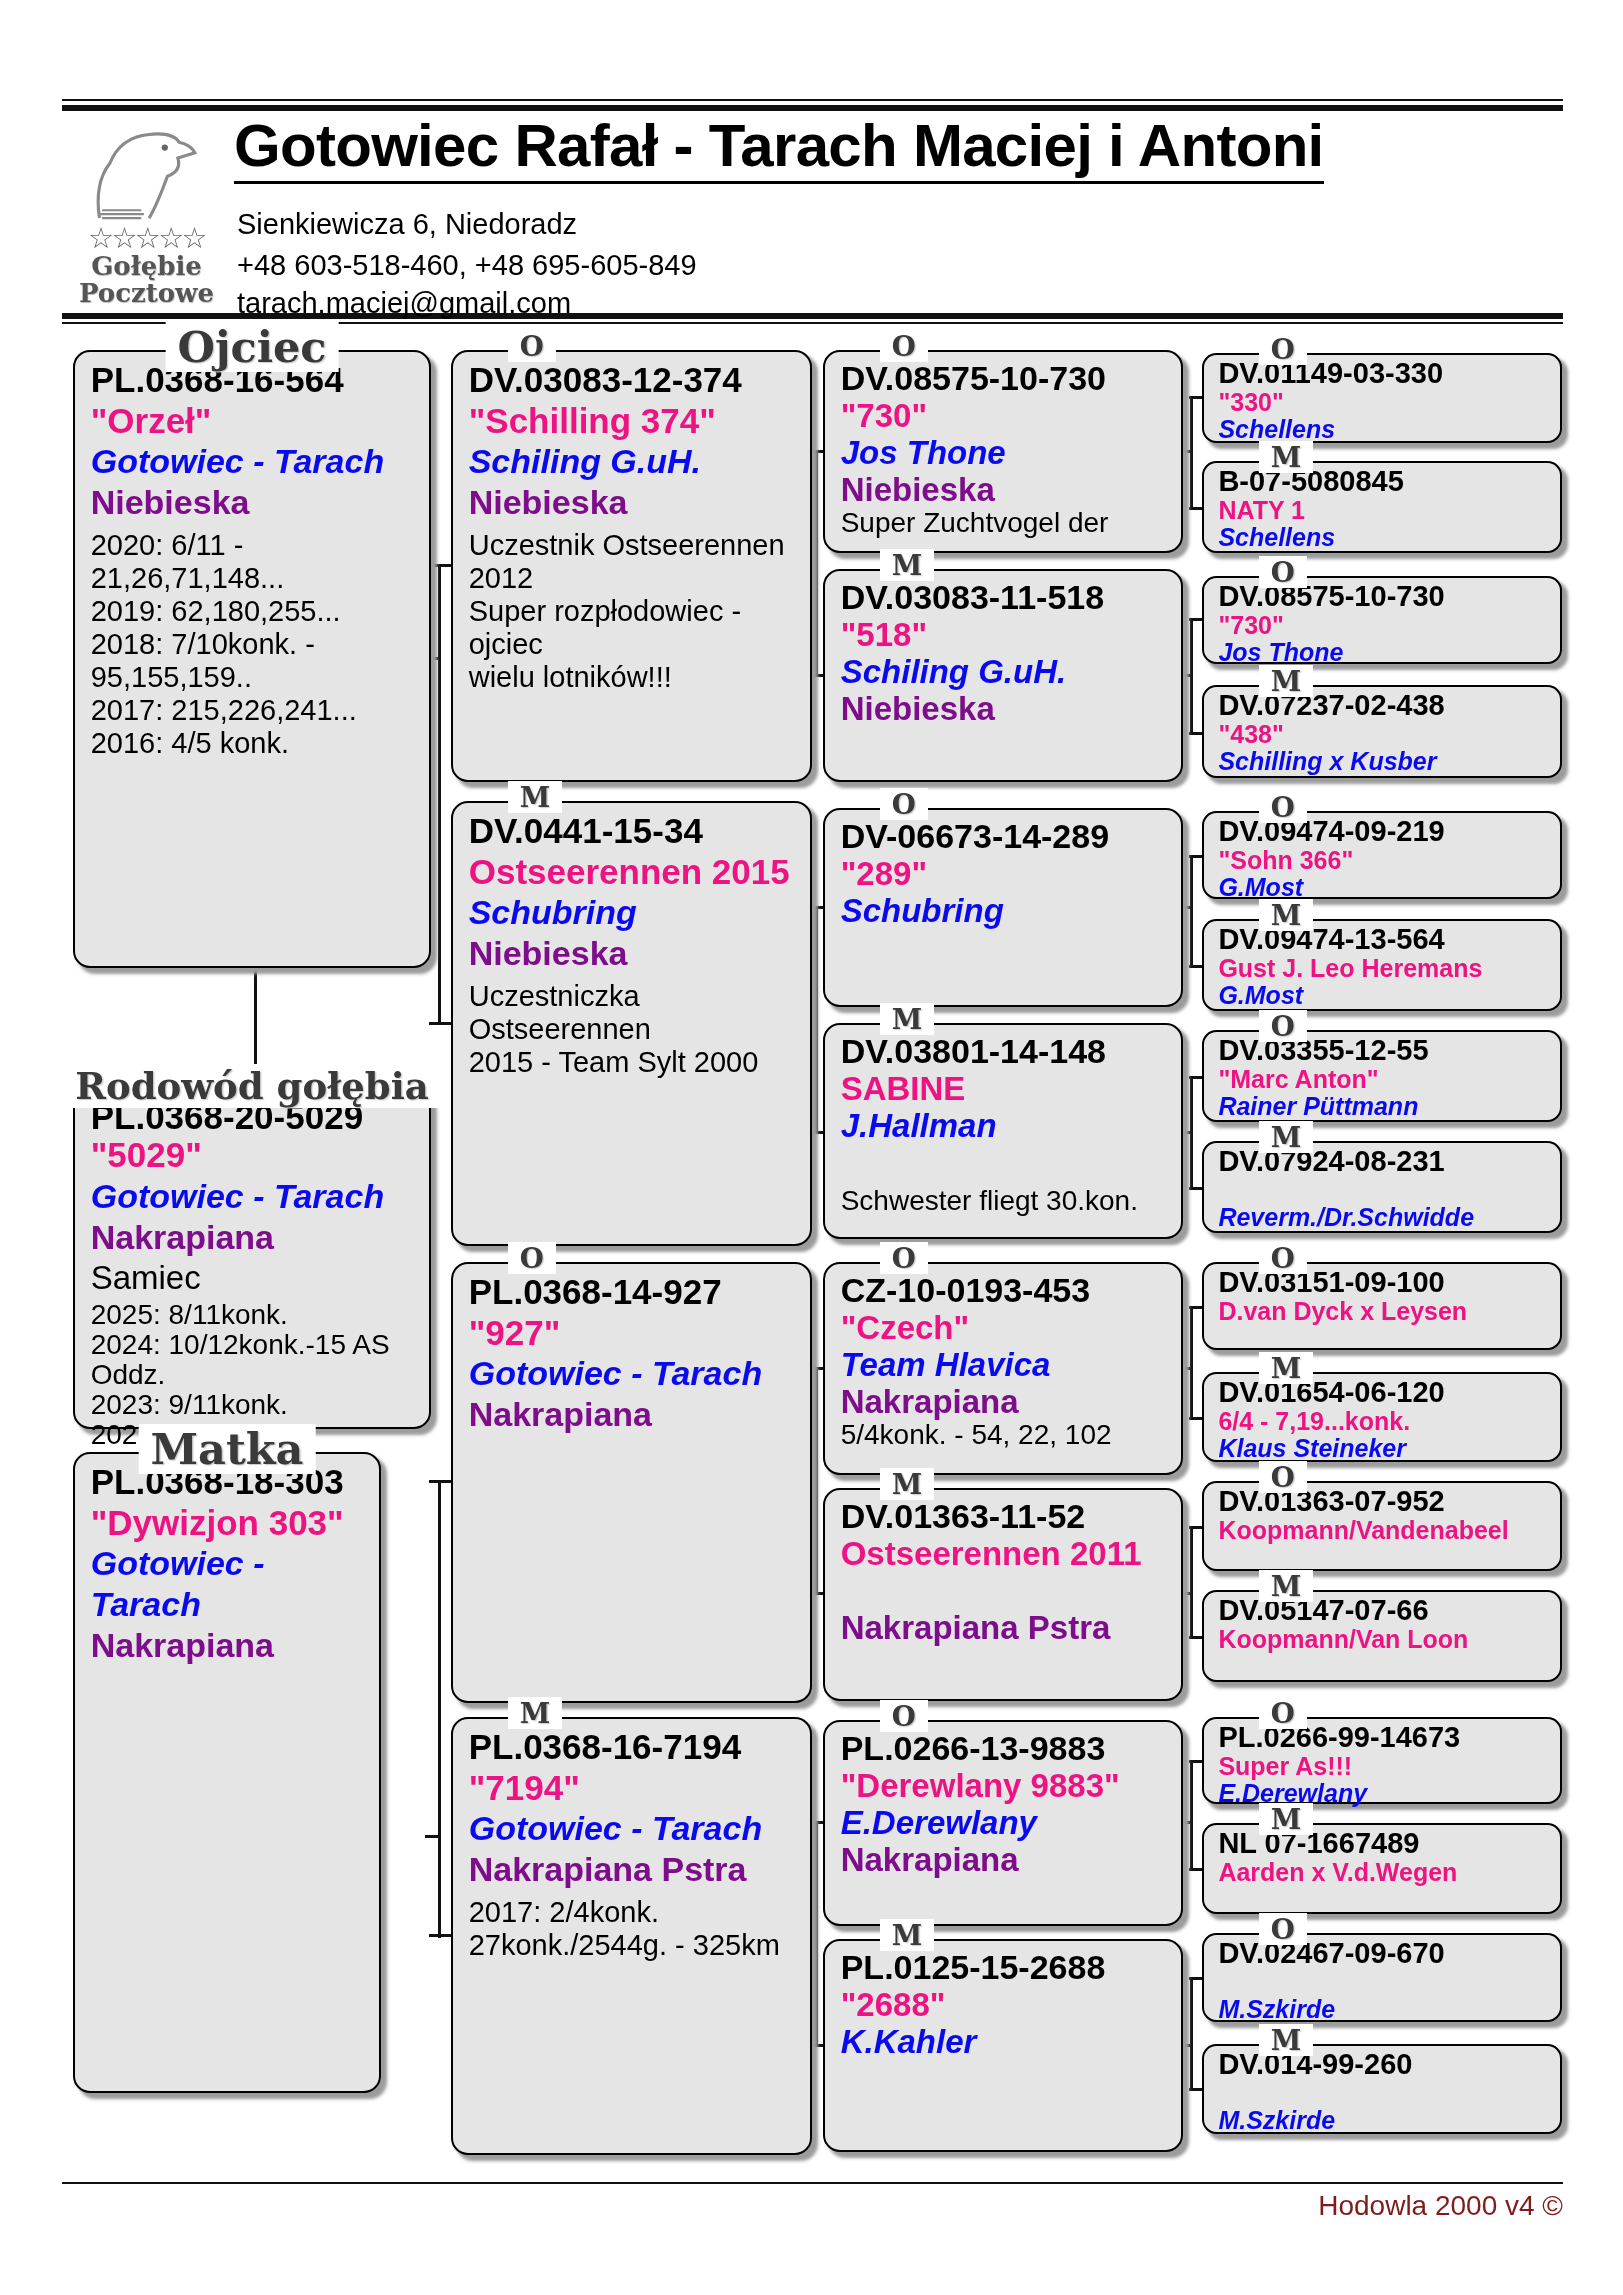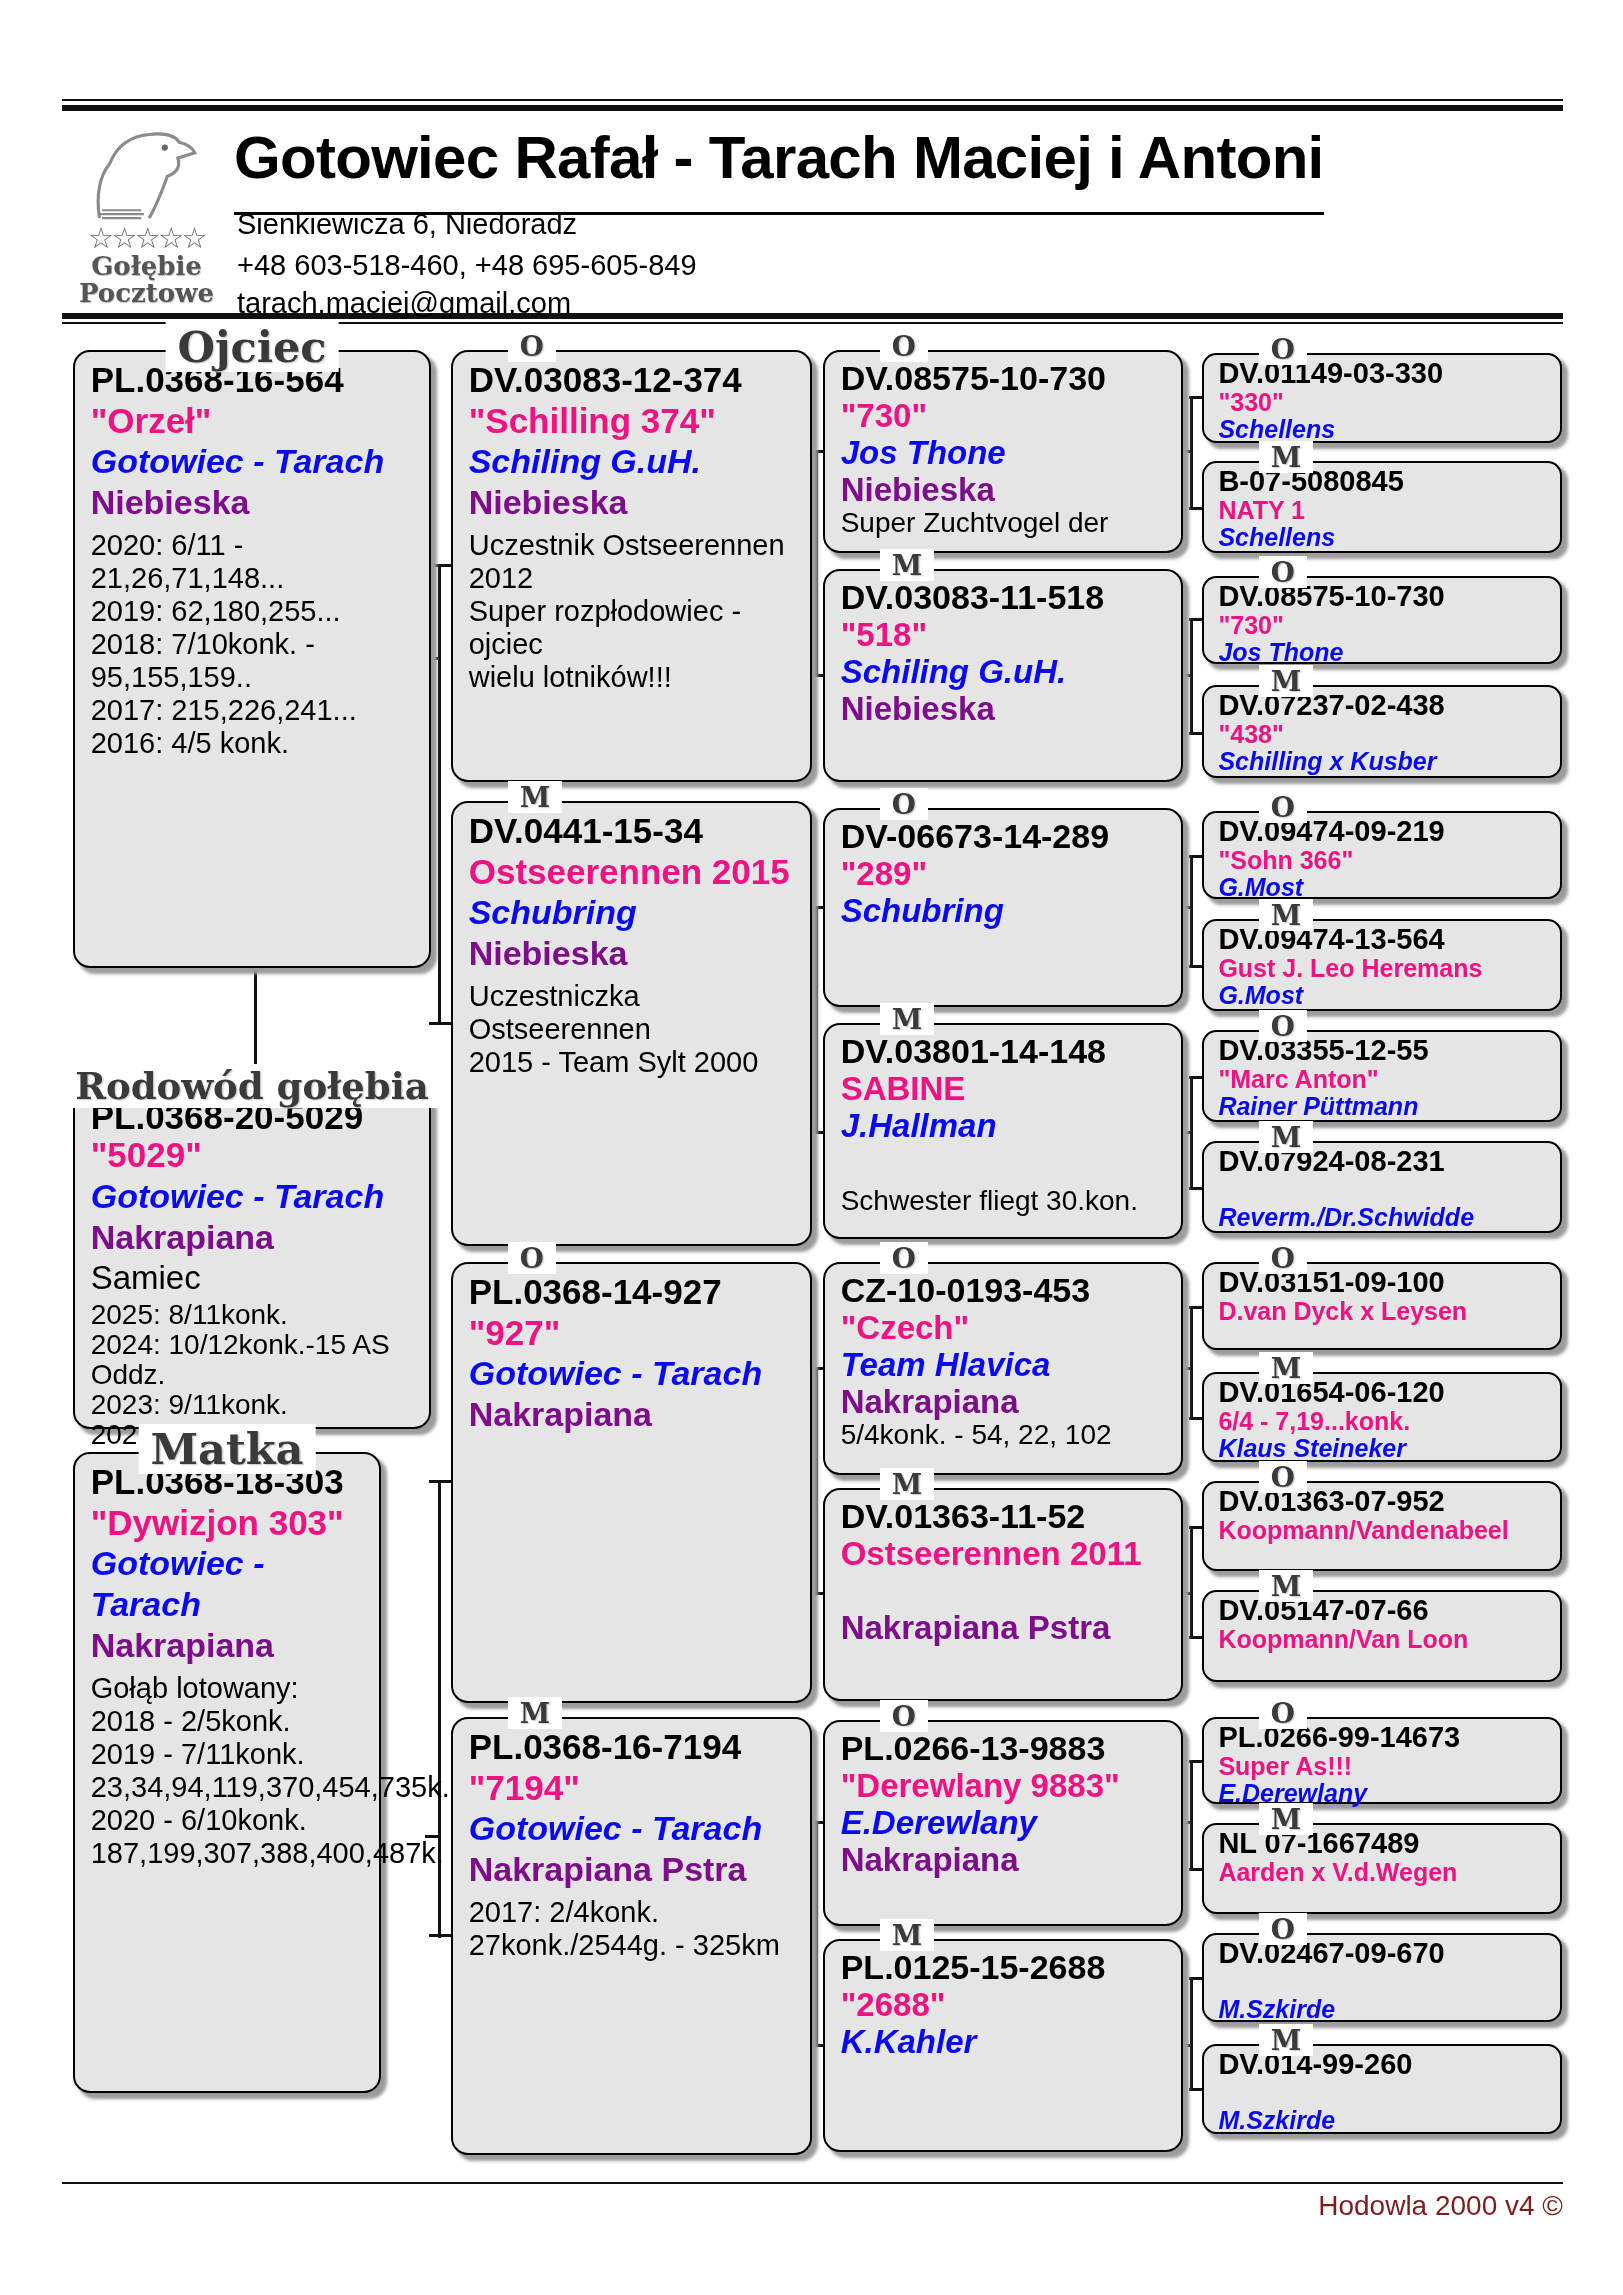--- a/index.html
+++ b/index.html
@@ -1,21 +1,21 @@
 <!DOCTYPE html>
 <html style="font-size:10.5px"><head>
 <meta charset="utf-8">
 <style>
   html,body{margin:0;padding:0;background:#fff;}
   #page{position:relative;width:1623px;height:2295px;background:#fff;
         font-family:"Liberation Sans",sans-serif;color:#000;overflow:hidden;}
   .hline,.vline{position:absolute;background:#111;}
   
-  .title{position:absolute;left:234px;top:128px;font-size:60px;font-weight:bold;
-         letter-spacing:-0.7px;border-bottom:3.9px solid #000;padding-bottom:24px;line-height:1.0;}
+  .title{position:absolute;left:234px;top:116px;font-size:60px;font-weight:bold;
+         letter-spacing:-0.7px;border-bottom:3.9px solid #000;padding-bottom:5px;line-height:1.0;}
   .contact{position:absolute;left:237px;font-size:29px;line-height:1.1;}
   .logo{position:absolute;left:73px;top:124px;width:147px;text-align:center;}
   .logo .stars{font-size:29px;color:#666;letter-spacing:-2.6px;line-height:1;}
   .logo .lg{font-family:"DejaVu Serif",serif;font-weight:bold;font-size:26px;color:#555;
             line-height:1.05;text-shadow:0.7px 0.7px 0.7px #bbb;}
   
   .pbox{position:absolute;background:#e5e5e5;border:2.6px solid #000;border-radius:17px;
         box-shadow:5.2px 5.2px 3.3px #9c9c9c;padding:6.5px 15.7px 5.2px 15.7px;box-sizing:border-box;}
   .legend{position:absolute;background:#fff;padding:0 11.8px;font-family:"DejaVu Serif",serif;
           font-weight:bold;color:#3a3a3a;text-shadow:1.3px 1.3px 1.3px #c8c8c8;white-space:nowrap;}
@@ -173,26 +173,20 @@
 2022: 7/8konk.
 3m!/809g. - 793km</div>
   </div>
 
   <div class="pbox" style="left:73px;top:1452px;width:308px;height:641px;">
     <span class="legend cen">Matka</span>
     <div class="ring">PL.0368-18-303</div>
     <div class="pname">"Dywizjon 303"</div>
     <div class="breeder">Gotowiec - Tarach</div>
     <div class="pcolor">Nakrapiana</div>
-    <div class="notes">Gołąb lotowany:
-2018 - 2/5konk.
-2019 - 7/11konk.
-23,34,94,119,370,454,735k.
-2020 - 6/10konk.
-187,199,307,388,400,487k.</div>
   </div>
 
   <div class="pbox" style="left:451px;top:350px;width:361px;height:432px;">
     <span class="legend om">O</span>
     <div class="ring">DV.03083-12-374</div>
     <div class="pname">"Schilling 374"</div>
     <div class="breeder">Schiling G.uH.</div>
     <div class="pcolor">Niebieska</div>
     <div class="notes">Uczestnik Ostseerennen 2012
 Super rozpłodowiec - ojciec

